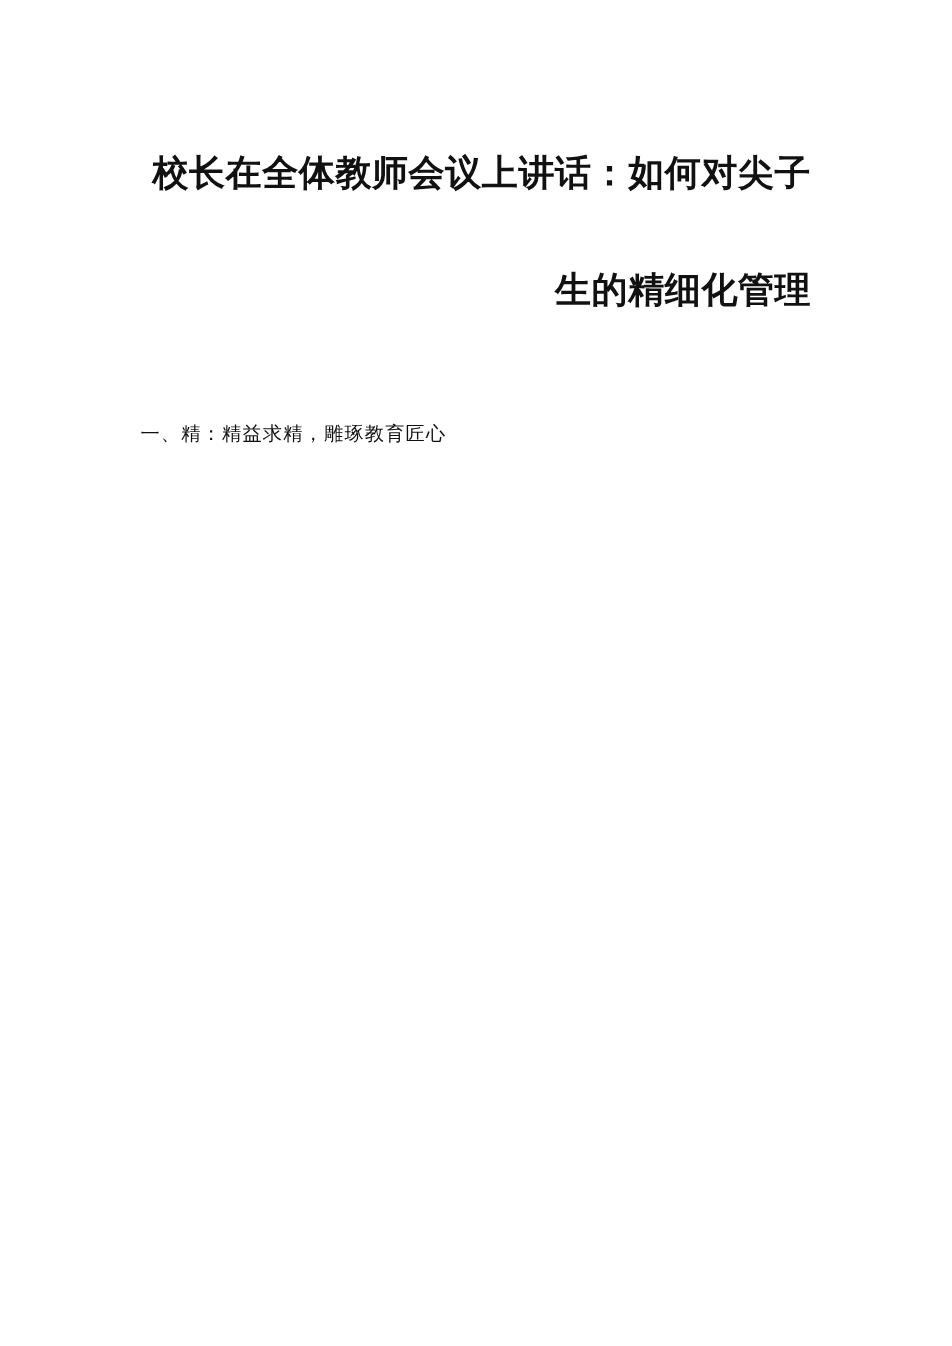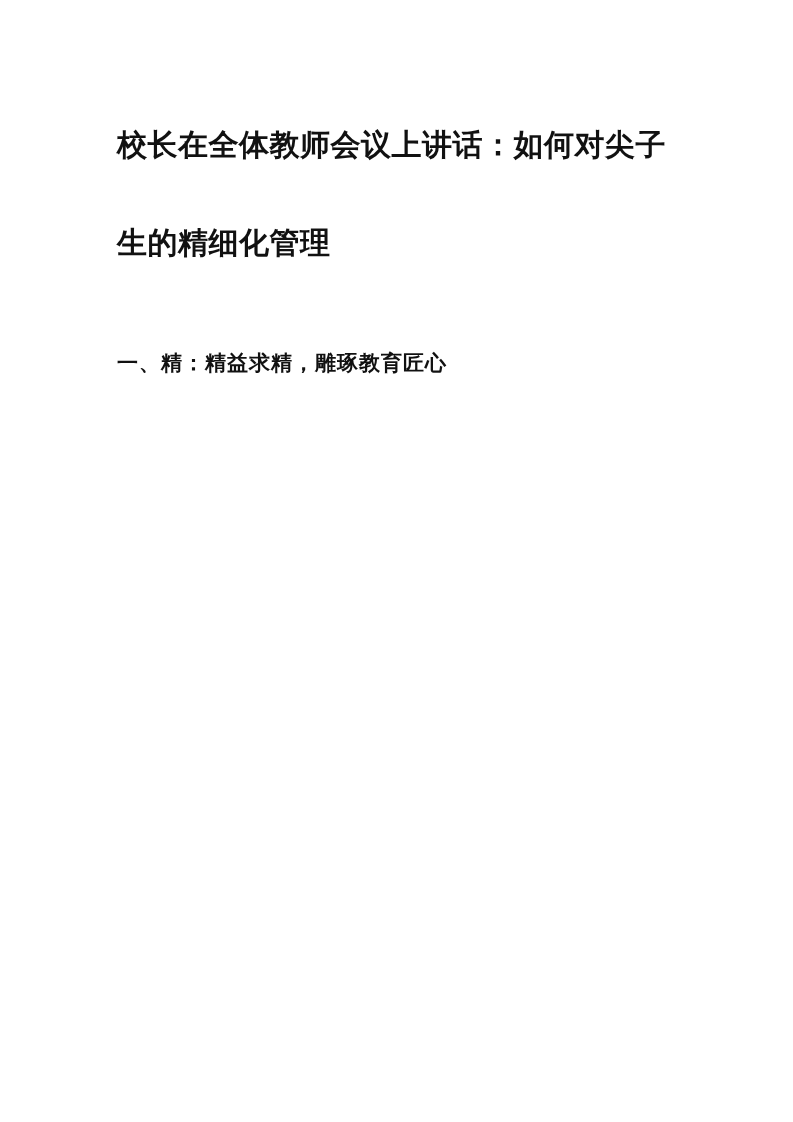--- a/index.html
+++ b/index.html
@@ -19,21 +19,21 @@
     height: 1122px;
     box-sizing: border-box;
     padding: 0 117px;
     background: #ffffff;
   }
   .doc-title {
     margin: 96px 0 0 0;
     font-size: 30px;
     font-weight: 700;
     line-height: 98px;
-    text-align: left;
+    text-align: right;
     white-space: pre-line;
     color: #111111;
     letter-spacing: 0.5px;
   }
   .salutation {
     margin: 92px 0 0 0;
     font-size: 23px;
     font-weight: 400;
     line-height: 41px;
     white-space: pre-line;
@@ -42,22 +42,22 @@
   .body-para {
     margin: 40px 0 0 0;
     font-size: 23px;
     font-weight: 400;
     line-height: 41px;
     white-space: pre-line;
     letter-spacing: 1px;
   }
   .section-heading {
     margin: 50px 0 0 0;
-    font-size: 21px;
-    font-weight: 700;
+    font-size: 16px;
+    font-weight: 400;
     line-height: 41px;
     white-space: pre-line;
     letter-spacing: 1px;
     color: #111111;
   }
 </style>
 </head>
 <body>
 
 <div class="page">

